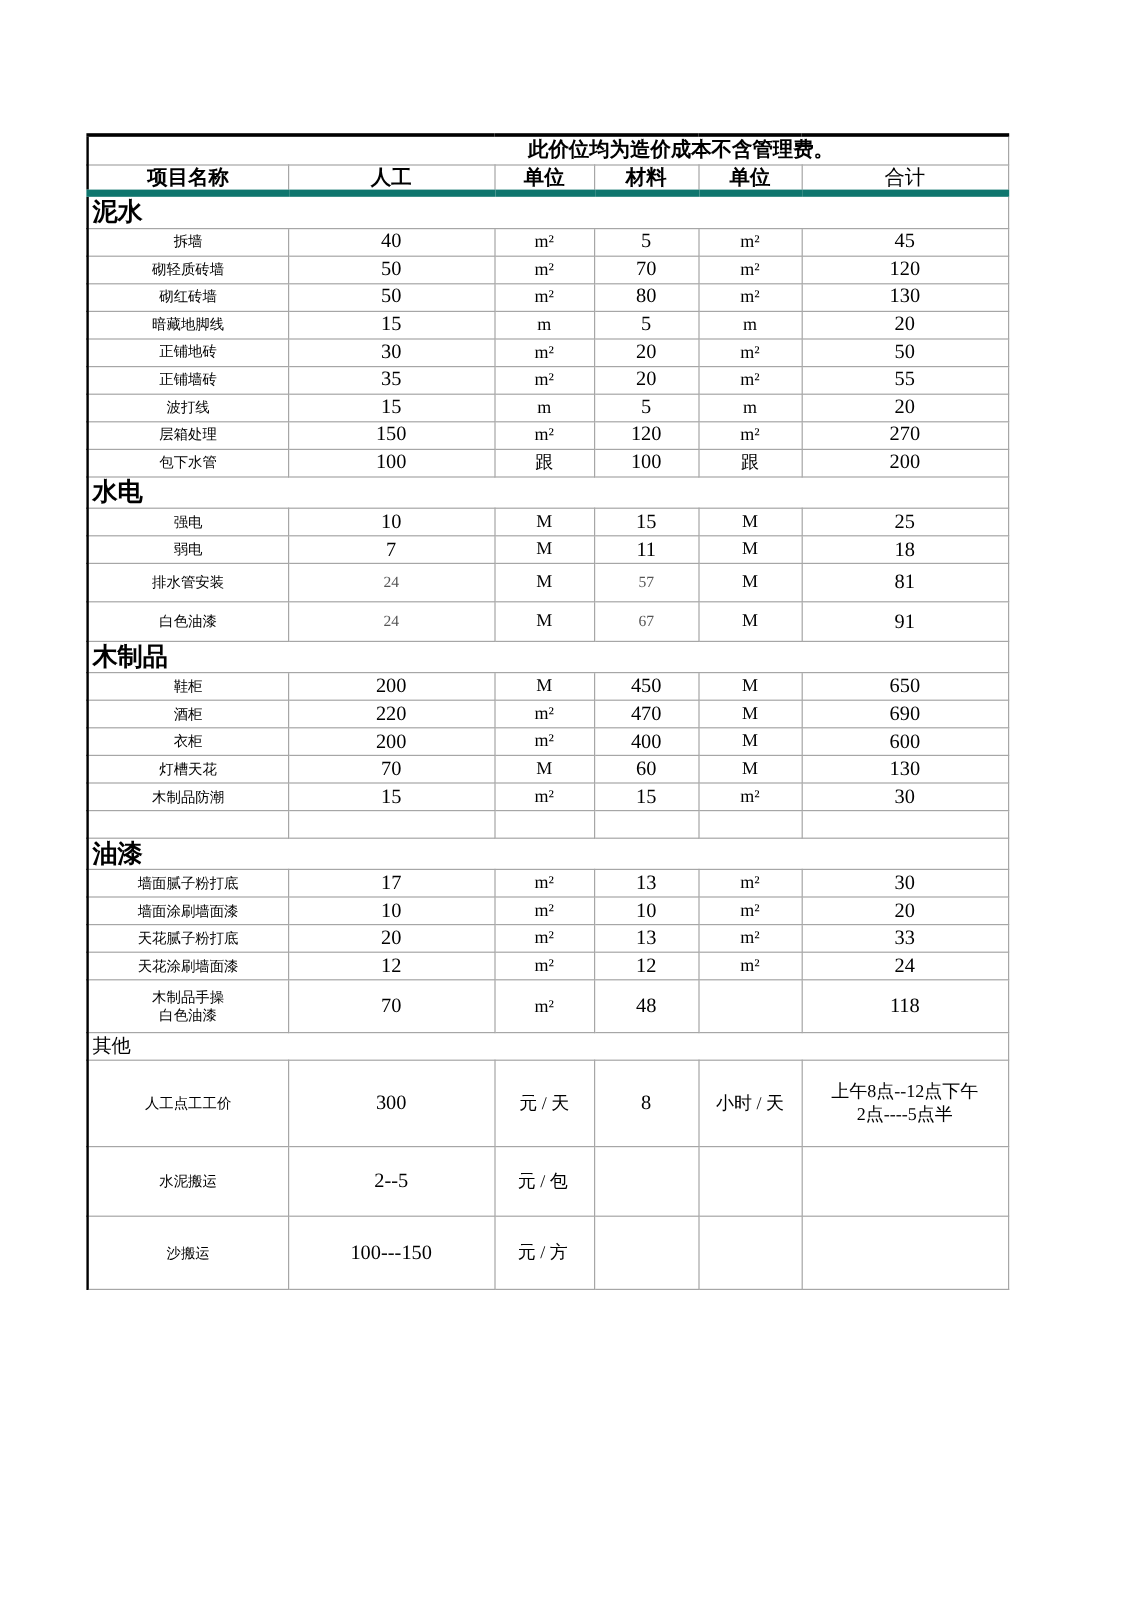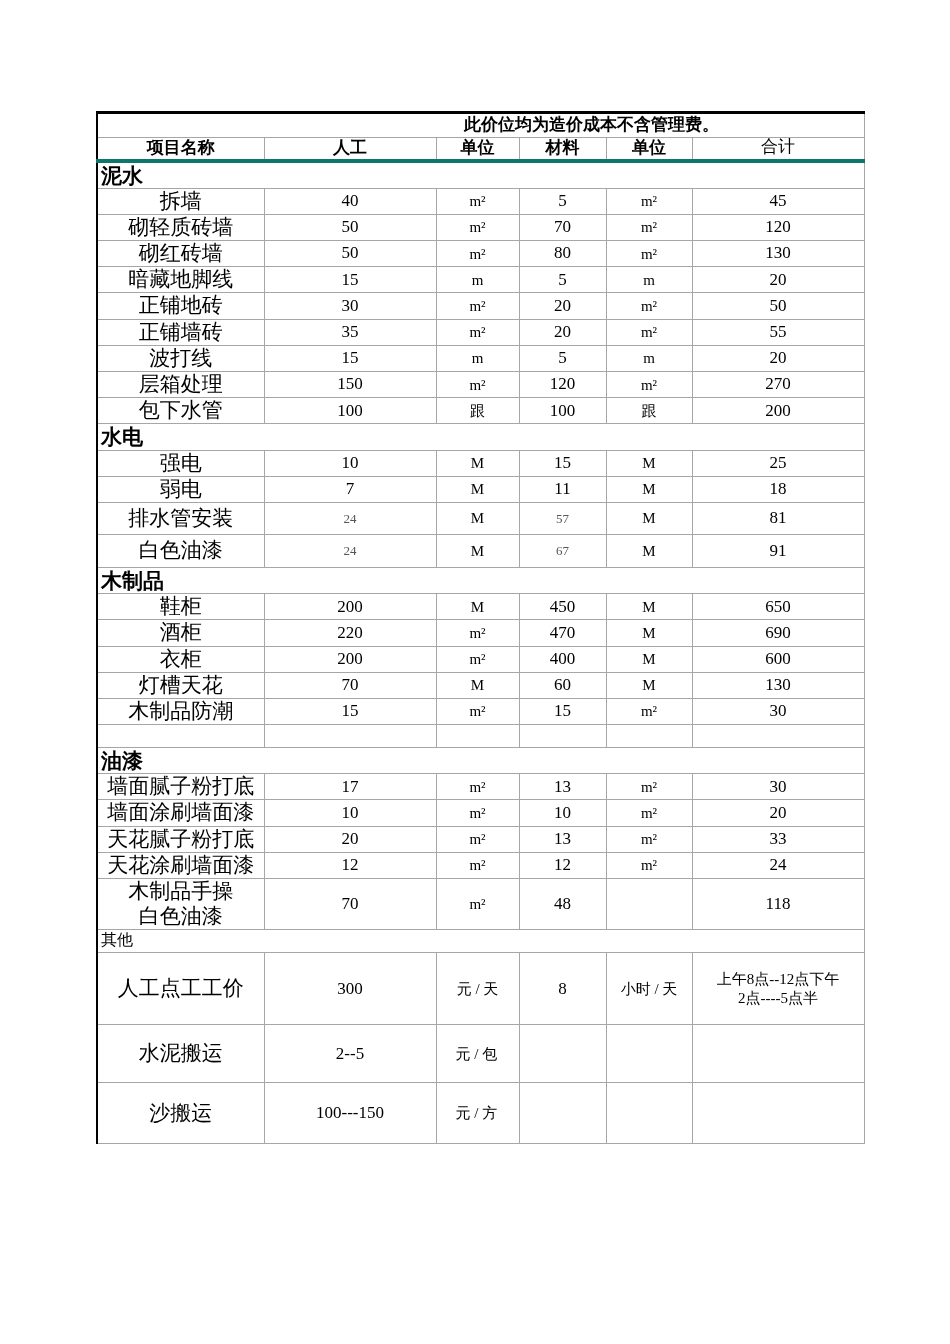--- a/index.html
+++ b/index.html
@@ -1,41 +1,41 @@
 <!DOCTYPE html>
 <html><head>
 <meta charset="utf-8">
 <style>
   html,body{margin:0;padding:0;background:#fff;}
   body{width:950px;height:1344px;position:relative;color:#000;
        font-family:"Liberation Serif","DejaVu Serif",serif;}
-  .table-wrap{position:absolute;left:96px;top:111px;}
+  .table-wrap{position:absolute;left:72px;top:111px;}
   table{border-collapse:collapse;table-layout:fixed;width:767px;
         border-top:3px solid #000;border-left:2px solid #000;
         border-right:1px solid #777;border-bottom:1px solid #777;}
   td{border:1px solid #a6a6a6;text-align:center;vertical-align:middle;
      padding:0 2px;overflow:hidden;white-space:pre-line;line-height:1.2;
      font-size:17px;}
   tr{height:23px;}
   
   tr.title-row{height:25px;}
   td.title-cell{text-align:left;padding-left:366px;font-weight:bold;
      font-family:"Liberation Sans",sans-serif;font-size:17px;}
   
   tr.head td{font-weight:bold;font-family:"Liberation Sans",sans-serif;
-     font-size:17px;border-bottom:4px solid #0f766e;margin-top:32px;}
+     font-size:17px;border-bottom:6px solid #0f766e;margin-top:32px;}
   tr.head td.light{font-weight:normal;
-     font-family:Liberation Mono, monospace;}
+     font-family:Liberation Serif, serif;}
   
   td.sec{text-align:left;padding-left:3px;font-weight:bold;
      font-family:"Liberation Sans",sans-serif;font-size:21px;}
   td.sec.plain{font-weight:normal;font-size:16px;
-     font-family:Liberation Mono, monospace;}
+     font-family:Liberation Sans, sans-serif;}
   
-  td.name{font-size:21px;}
+  td.name{font-size:12px;}
   td.num{font-size:17px;}
   td.u{font-size:15px;}
   td.small{font-size:13px;color:#555;}
   td.left{text-align:left;padding-left:19px;}
   td.note{font-size:15px;line-height:1.25;}
 </style>
 </head>
 <body>
 
 <div class="table-wrap">

